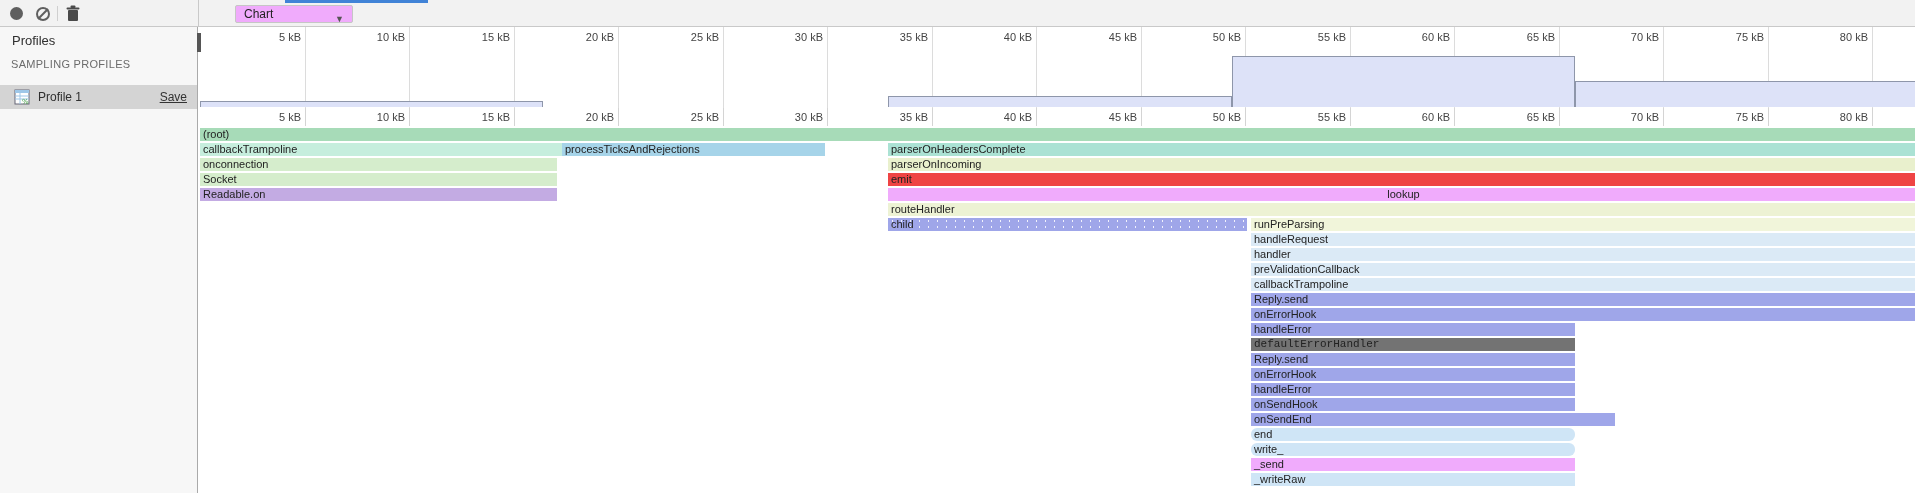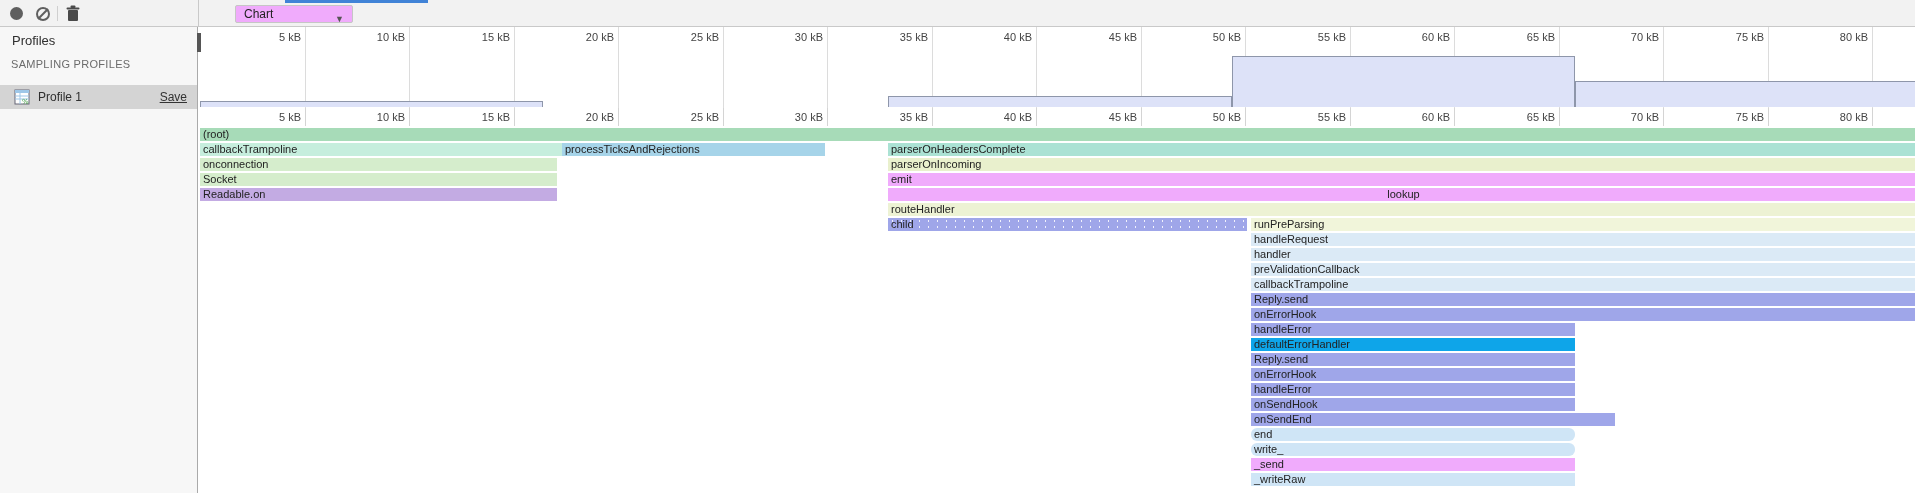--- a/index.html
+++ b/index.html
@@ -178,34 +178,34 @@
     <div class="ov-step" style="left: 888px; width: 344px; top: 96px; height: 11px; background: rgb(221, 226, 248); border-color: rgb(142, 150, 170);"></div>
     <div class="ov-step" style="left: 1232px; width: 343px; top: 56px; height: 51px; background: rgb(221, 226, 248); border-color: rgb(142, 150, 170);"></div>
     <div class="ov-step" style="left: 1575px; width: 341px; top: 81px; height: 26px; background: rgb(221, 226, 248); border-color: rgb(142, 150, 170);"></div>
     <div class="frame" style="left: 200px; width: 1716px; top: 128px; background-color: rgb(167, 219, 184);">(root)</div>
     <div class="frame" style="left: 200px; width: 362px; top: 143px; background-color: rgb(198, 238, 221);">callbackTrampoline</div>
     <div class="frame" style="left: 562px; width: 263px; top: 143px; background-color: rgb(166, 212, 233);">processTicksAndRejections</div>
     <div class="frame" style="left: 888px; width: 1028px; top: 143px; background-color: rgb(171, 226, 212);">parserOnHeadersComplete</div>
     <div class="frame" style="left: 200px; width: 357px; top: 158px; background-color: rgb(213, 237, 204);">onconnection</div>
     <div class="frame" style="left: 888px; width: 1028px; top: 158px; background-color: rgb(233, 240, 205);">parserOnIncoming</div>
     <div class="frame" style="left: 200px; width: 357px; top: 173px; background-color: rgb(213, 237, 204);">Socket</div>
-    <div class="frame" style="left: 888px; width: 1028px; top: 173px; background-color: #f0abfc;">emit</div>
+    <div class="frame" style="left: 888px; width: 1028px; top: 173px; background-color: #ef4444;">emit</div>
     <div class="frame" style="left: 200px; width: 357px; top: 188px; background-color: rgb(195, 171, 227);">Readable.on</div>
     <div class="frame" style="left: 888px; width: 1028px; top: 188px; background-color: #f0abfc; text-align: center;">lookup</div>
     <div class="frame" style="left: 888px; width: 1028px; top: 203px; background-color: rgb(237, 242, 212);">routeHandler</div>
     <div class="frame dotted" style="left: 888px; width: 359px; top: 218px; background-color: rgb(159, 166, 233);">child</div>
     <div class="frame" style="left: 1251px; width: 665px; top: 218px; background-color: rgb(241, 245, 218);">runPreParsing</div>
     <div class="frame" style="left: 1251px; width: 665px; top: 248px; background-color: rgb(219, 234, 246);">handler</div>
     <div class="frame" style="left: 1251px; width: 665px; top: 233px; background-color: rgb(219, 234, 246);">handleRequest</div>
     <div class="frame" style="left: 1251px; width: 665px; top: 263px; background-color: rgb(219, 234, 246);">preValidationCallback</div>
     <div class="frame" style="left: 1251px; width: 665px; top: 278px; background-color: rgb(219, 234, 246);">callbackTrampoline</div>
     <div class="frame" style="left: 1251px; width: 665px; top: 293px; background-color: rgb(159, 166, 233);">Reply.send</div>
     <div class="frame" style="left: 1251px; width: 665px; top: 308px; background-color: rgb(159, 166, 233);">onErrorHook</div>
     <div class="frame" style="left: 1251px; width: 324px; top: 323px; background-color: rgb(159, 166, 233);">handleError</div>
-    <div class="frame" style="left: 1251px; width: 324px; top: 338px; background-color: #0ea5e9;">defaultErrorHandler</div>
+    <div class="frame" style="left: 1251px; width: 324px; top: 338px; background-color: #737373; font-family: Liberation Mono, monospace;">defaultErrorHandler</div>
     <div class="frame" style="left: 1251px; width: 324px; top: 353px; background-color: rgb(159, 166, 233);">Reply.send</div>
     <div class="frame" style="left: 1251px; width: 324px; top: 368px; background-color: rgb(159, 166, 233);">onErrorHook</div>
     <div class="frame" style="left: 1251px; width: 324px; top: 383px; background-color: rgb(159, 166, 233);">handleError</div>
     <div class="frame" style="left: 1251px; width: 324px; top: 398px; background-color: rgb(159, 166, 233);">onSendHook</div>
     <div class="frame" style="left: 1251px; width: 364px; top: 413px; background-color: rgb(159, 166, 233);">onSendEnd</div>
     <div class="frame" style="left: 1251px; width: 324px; top: 428px; background-color: rgb(207, 229, 246); border-radius: 6px;">end</div>
     <div class="frame" style="left: 1251px; width: 324px; top: 443px; background-color: rgb(207, 229, 246); border-radius: 6px;">write_</div>
     <div class="frame" style="left: 1251px; width: 324px; top: 458px; background-color: #f0abfc;">_send</div>
     <div class="frame" style="left: 1251px; width: 324px; top: 473px; background-color: rgb(207, 229, 246);">_writeRaw</div>
   </div>

